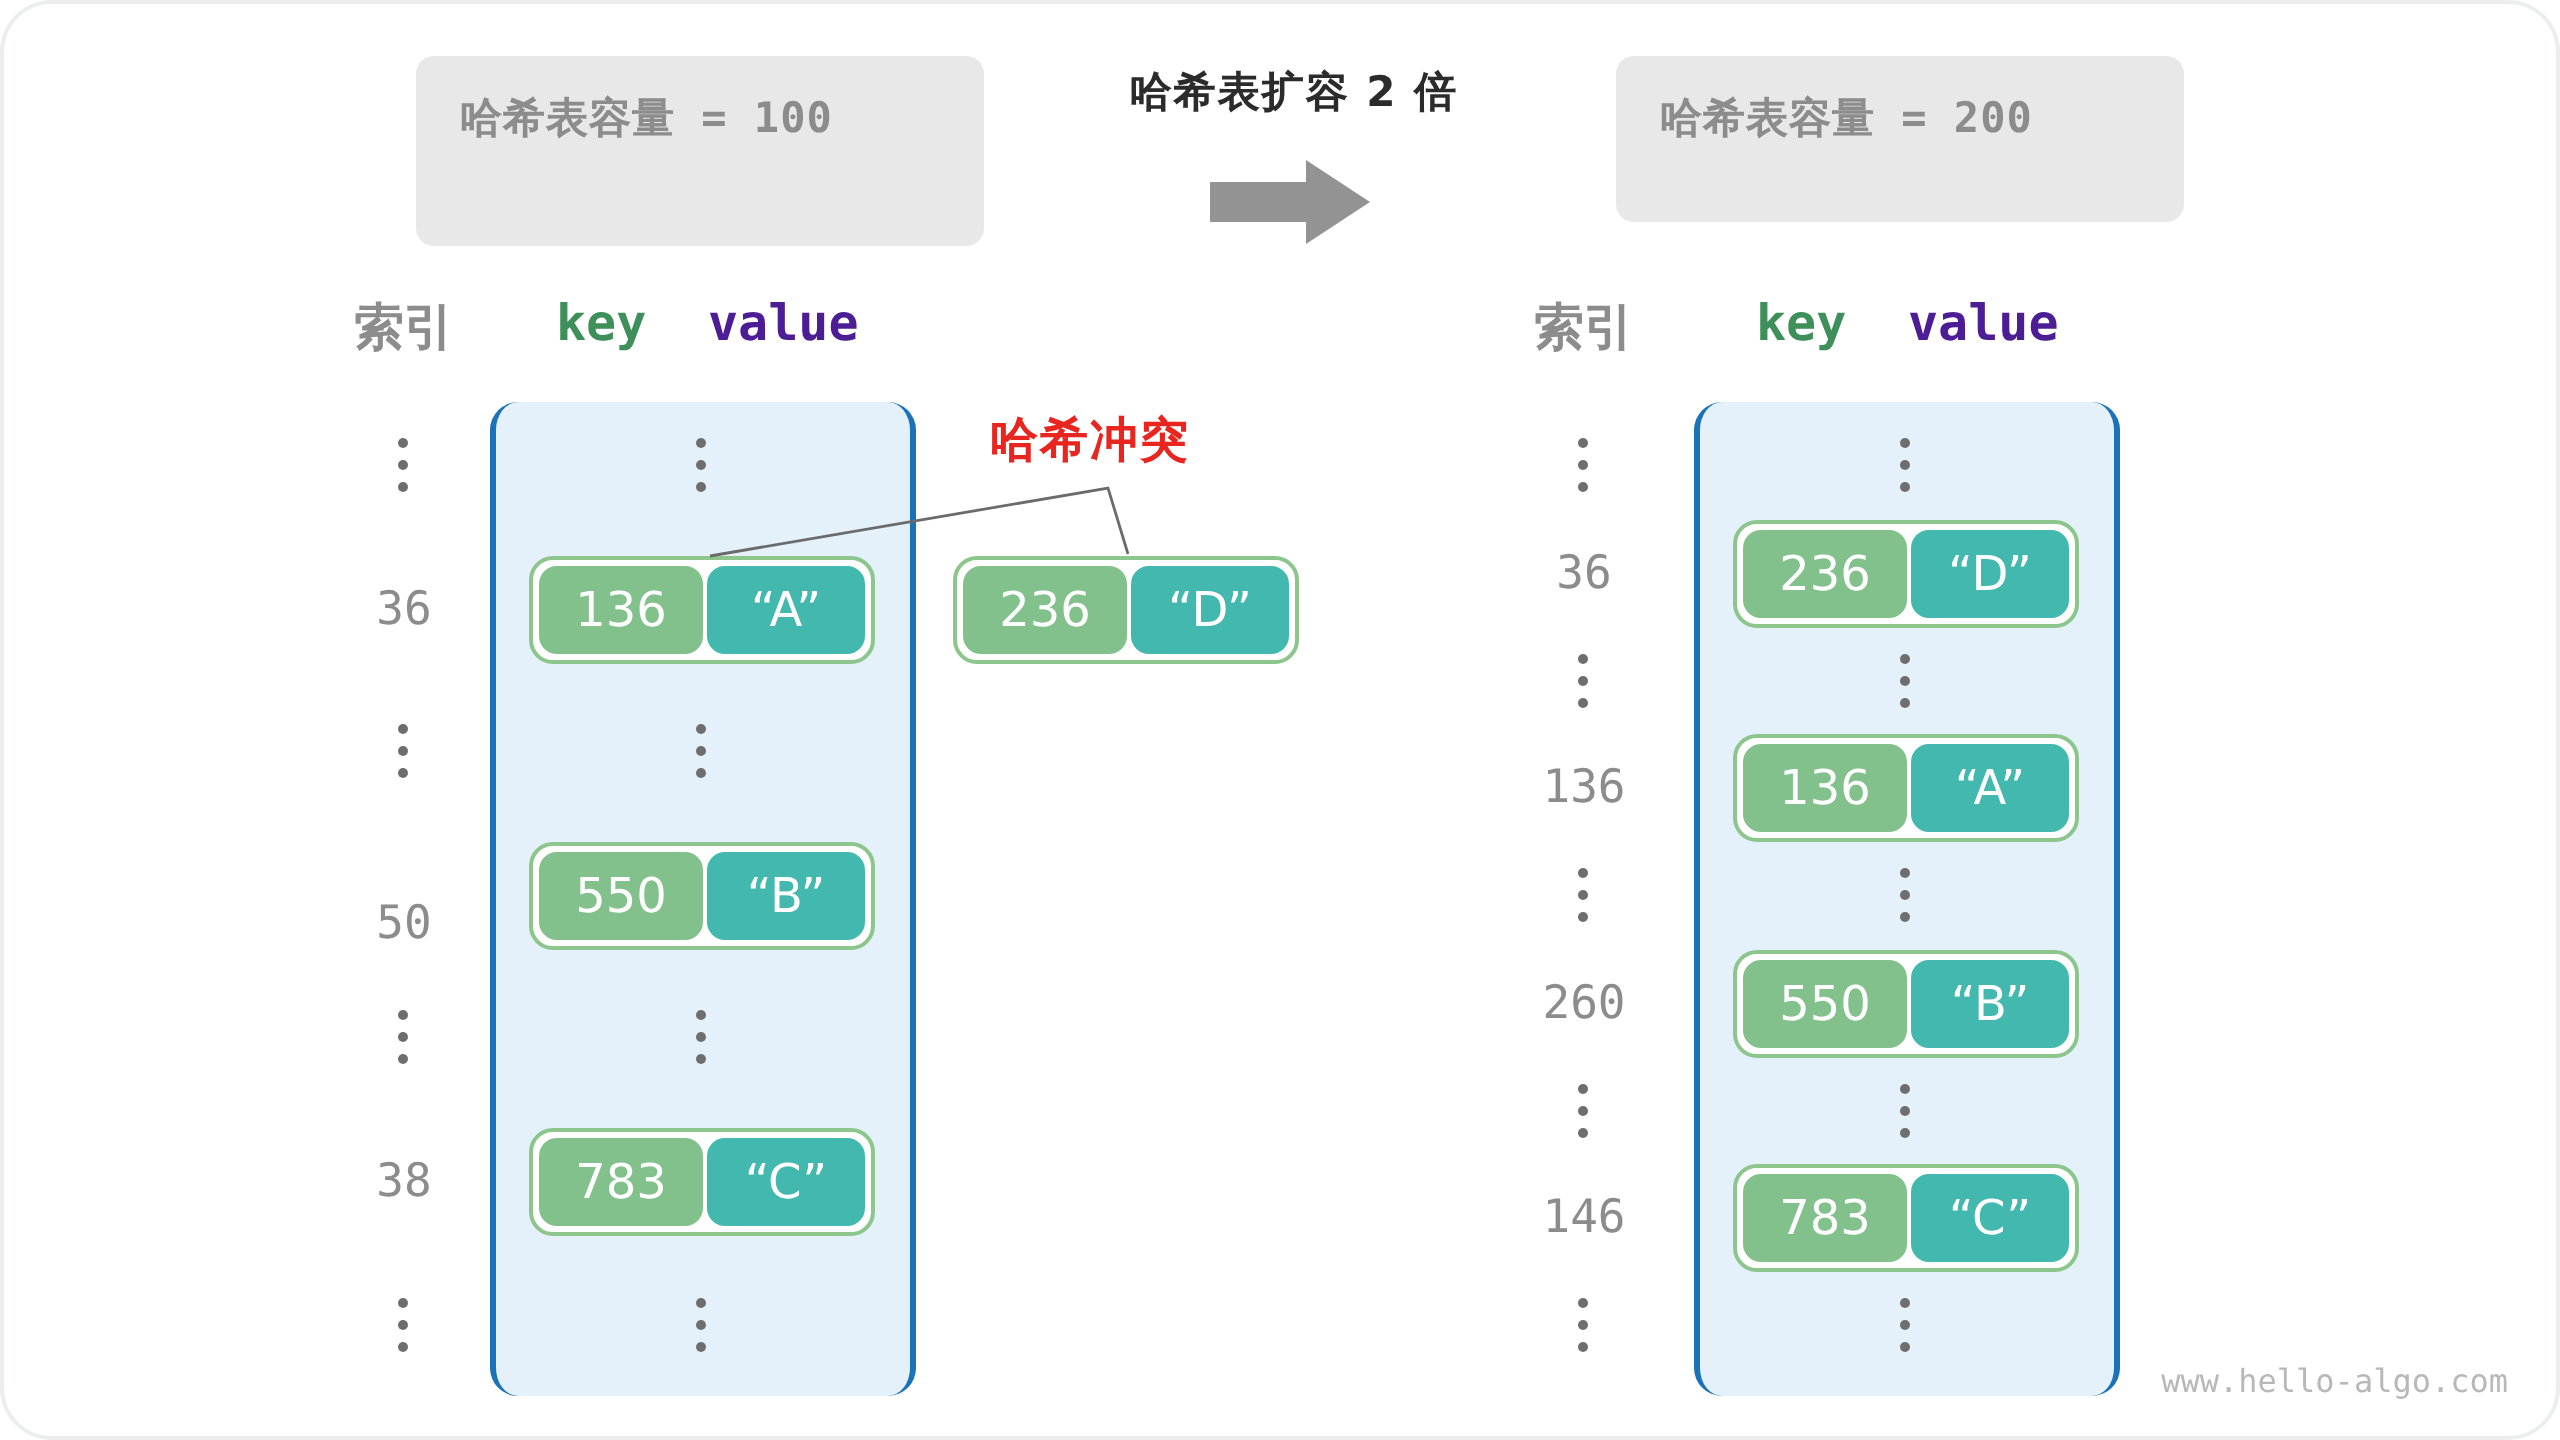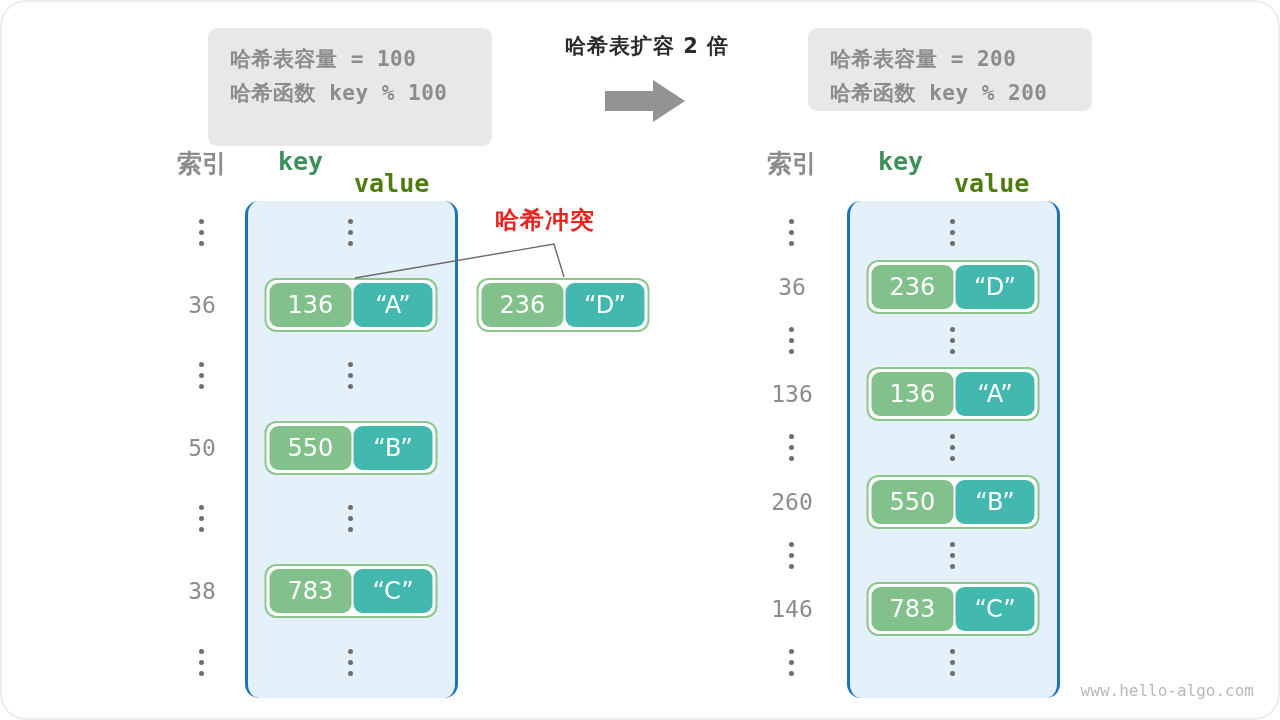--- a/index.html
+++ b/index.html
@@ -37,21 +37,21 @@
   .info-line {
     font-family: "DejaVu Sans Mono", monospace;
     font-size: 21px;
     font-weight: bold;
     letter-spacing: 0.5px;
     line-height: 34px;
     white-space: pre;
     color: #8c8c8c;
   }
 
-  #info-left  { left: 206px; top: 26px;  width: 284px; height: 118px; }
+  #info-left  { left: 206px; top: 26px;  width: 284px; height: 95px; }
   #info-right { left: 806px; top: 26px;  width: 284px; height: 83px; }
 
   
   #op-caption {
     position: absolute;
     left: 500px;
     top: 30px;
     width: 290px;
     text-align: center;
     font-family: "DejaVu Sans", sans-serif;
@@ -72,21 +72,21 @@
   
   .col-head {
     position: absolute;
     font-family: "DejaVu Sans Mono", monospace;
     font-size: 25px;
     font-weight: bold;
     white-space: pre;
   }
   .head-index { color: #8c8c8c; font-family: "DejaVu Sans", sans-serif; }
   .head-key   { color: #3f8f5b; }
-  .head-value { color: #4d7c0f; margin-top: 22px; }
+  .head-value { color: #4c1d95; }
 
   
   .table-body {
     position: absolute;
     background: #e4f0fa;
     border-left: 3px solid #1a72b8;
     border-right: 3px solid #1a72b8;
     border-radius: 14px;
     box-sizing: border-box;
   }
@@ -185,44 +185,42 @@
     white-space: pre;
   }
 </style>
 </head>
 <body>
 
 <div id="canvas">
 
   <div class="info-box" id="info-left">
     <div class="info-line">哈希表容量 = 100</div>
-    <div class="info-line">哈希函数 key % 100</div>
   </div>
 
   <div id="op-caption">哈希表扩容 2 倍</div>
   <svg id="op-arrow" viewBox="0 0 80 42">
     <path d="M0,11 L48,11 L48,0 L80,21 L48,42 L48,31 L0,31 Z" fill="#939393"></path>
   </svg>
 
   <div class="info-box" id="info-right">
     <div class="info-line">哈希表容量 = 200</div>
-    <div class="info-line">哈希函数 key % 200</div>
   </div>
 
   <div class="col-head head-index" style="left:168px; top:145px; width:64px; text-align:center;">索引</div>
   <div class="col-head head-key" style="left:276px; top:145px;">key</div>
   <div class="col-head head-value" style="left:352px; top:145px;">value</div>
 
   <div class="table-body" id="left-table-body" style="left:243px; top:199px; width:213px; height:497px;"></div>
 
   <div class="index-col" style="left:155px; top:0;">
     <div class="index-cell" style="top:231px;"></div>
     <div class="index-cell" style="top:303px;">36</div>
     <div class="index-cell" style="top:374px;"></div>
-    <div class="index-cell" style="top:446px;">50</div>
+    <div class="index-cell" style="top:460px;">50</div>
     <div class="index-cell" style="top:517px;"></div>
     <div class="index-cell" style="top:589px;">38</div>
     <div class="index-cell" style="top:661px;"></div>
   </div>
 
   <div class="vdots" style="left:200px; top:231px;">
       <i></i>
       <i></i>
       <i></i>
     </div>

